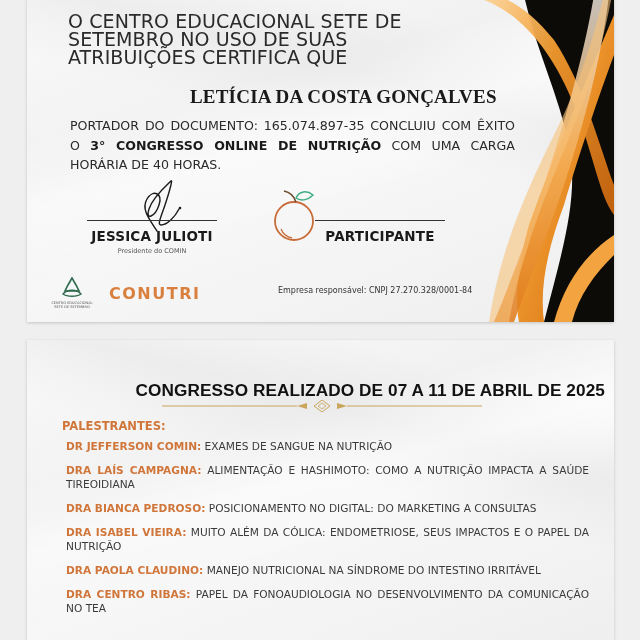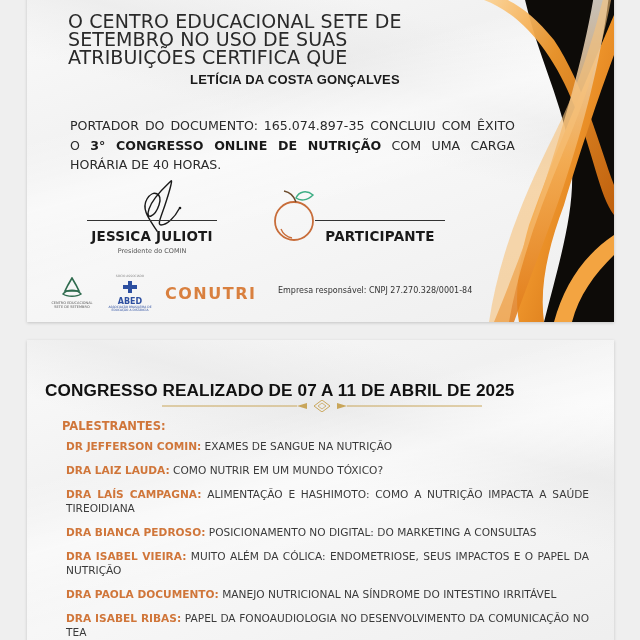--- a/index.html
+++ b/index.html
@@ -27,23 +27,23 @@
       linear-gradient(15deg, transparent 55%, rgba(230,230,230,0.6) 70%, transparent 85%);
   }
 
   .swoosh { position:absolute; right:0; top:0; width:130px; height:327px; }
 
   .intro {
     position:absolute; left:41px; top:17px; width:400px;
     font-size:19px; line-height:18px; color:#2a2a2a; letter-spacing:0.1px;
   }
   .name {
-    position:absolute; left:163px; top:77px;
-    font-family:Liberation Sans, sans-serif; font-weight:bold;
-    font-size:13px; color:#1a1a1a; letter-spacing:0.2px;
+    position:absolute; left:163px; top:91px;
+    font-family:Liberation Serif, serif; font-weight:bold;
+    font-size:19px; color:#1a1a1a; letter-spacing:0.2px;
   }
   .body-text {
     position:absolute; left:43px; top:121px; width:445px;
     font-size:12.6px; line-height:19.5px; color:#2a2a2a; text-align:justify;
   }
   .body-text b { font-weight:bold; color:#1a1a1a; }
 
   .sig-block { position:absolute; text-align:center; }
   .sig-left { left:60px; top:190px; width:130px; }
   .sig-right { left:288px; top:190px; width:130px; }
@@ -69,21 +69,21 @@
   .logo-abed .txt { font-size:3px; color:#2d4fa0; line-height:3.5px; }
   .logo-conutri {
     font-family:"DejaVu Sans", sans-serif; font-size:16px; font-weight:bold;
     color:#d9803f; letter-spacing:1.5px; margin-left:2px;
   }
   .cnpj { position:absolute; left:251px; top:291px; font-size:8px; color:#333;text-align:center; }
 
   .congress-title {
     position:absolute; left:18px; top:40px; width:560px;
     font-family:"Liberation Sans", sans-serif; font-weight:bold;
-    font-size:17.2px; color:#111; letter-spacing:0.1px;
+    font-size:17.2px; color:#111; letter-spacing:0.1px;text-align:right;
   }
   .divider { position:absolute; left:135px; top:60px; width:320px; height:12px; }
   .speakers-head {
     position:absolute; left:35px; top:79px;
     font-weight:bold; font-size:11.5px; color:#d0763a;
   }
   .speakers {
     position:absolute; left:39px; top:99px; width:523px;
   }
   .speaker {
@@ -149,28 +149,20 @@
   </div>
 
   <div class="logos">
     <div class="logo-cess">
       <svg width="22" height="20" viewBox="0 0 22 20">
         <path d="M11 1 L7 8 L4 14 L18 14 L15 8 Z" fill="none" stroke="#2f6b4e" stroke-width="1.6"></path>
         <path d="M2 17 C6 12 16 12 20 17 C16 20 6 20 2 17 Z" fill="none" stroke="#2f6b4e" stroke-width="1.4"></path>
       </svg>
       <div class="txt">CENTRO EDUCACIONAL SETE DE SETEMBRO</div>
     </div>
-    <div class="logo-abed">
-      <div class="txt-top">SÓCIO ASSOCIADO</div>
-      <svg width="14" height="12" viewBox="0 0 14 12">
-        <path d="M5 0 H9 V4 H14 V8 H9 V12 H5 V8 H0 V4 H5 Z" fill="#2d4fa0"></path>
-      </svg>
-      <div class="abed">ABED</div>
-      <div class="txt">ASSOCIAÇÃO BRASILEIRA DE EDUCAÇÃO A DISTÂNCIA</div>
-    </div>
     <div class="logo-conutri">CONUTRI</div>
   </div>
 
   <div class="cnpj">Empresa responsável: CNPJ 27.270.328/0001-84</div>
 </div>
 
 <div class="card card2">
   <div class="wave-sheen"></div>
 
   <div class="congress-title">CONGRESSO REALIZADO DE 07 A 11 DE ABRIL DE 2025</div>
@@ -181,20 +173,19 @@
     <path d="M135 6 L145 3 L145 9 Z" fill="#c9a65a"></path>
     <path d="M185 6 L175 3 L175 9 Z" fill="#c9a65a"></path>
     <path d="M160 0 L168 6 L160 12 L152 6 Z" fill="none" stroke="#c9a65a" stroke-width="1"></path>
     <path d="M160 3 L164 6 L160 9 L156 6 Z" fill="none" stroke="#c9a65a" stroke-width="0.8"></path>
   </svg>
 
   <div class="speakers-head">PALESTRANTES:</div>
 
   <div class="speakers">
     <div class="speaker"><span class="who">DR JEFFERSON COMIN:</span><span> EXAMES DE SANGUE NA NUTRIÇÃO</span></div>
-    <div class="speaker"><span class="who">DRA LAIZ LAUDA:</span><span> COMO NUTRIR EM UM MUNDO TÓXICO?</span></div>
     <div class="speaker"><span class="who">DRA LAÍS CAMPAGNA:</span><span> ALIMENTAÇÃO E HASHIMOTO: COMO A NUTRIÇÃO IMPACTA A SAÚDE TIREOIDIANA</span></div>
     <div class="speaker"><span class="who">DRA BIANCA PEDROSO:</span><span> POSICIONAMENTO NO DIGITAL: DO MARKETING A CONSULTAS</span></div>
     <div class="speaker"><span class="who">DRA ISABEL VIEIRA:</span><span> MUITO ALÉM DA CÓLICA: ENDOMETRIOSE, SEUS IMPACTOS E O PAPEL DA NUTRIÇÃO</span></div>
-    <div class="speaker"><span class="who">DRA PAOLA DOCUMENTO:</span><span> MANEJO NUTRICIONAL NA SÍNDROME DO INTESTINO IRRITÁVEL</span></div>
-    <div class="speaker"><span class="who">DRA ISABEL RIBAS:</span><span> PAPEL DA FONOAUDIOLOGIA NO DESENVOLVIMENTO DA COMUNICAÇÃO NO TEA</span></div>
+    <div class="speaker"><span class="who">DRA PAOLA CLAUDINO:</span><span> MANEJO NUTRICIONAL NA SÍNDROME DO INTESTINO IRRITÁVEL</span></div>
+    <div class="speaker"><span class="who">DRA CENTRO RIBAS:</span><span> PAPEL DA FONOAUDIOLOGIA NO DESENVOLVIMENTO DA COMUNICAÇÃO NO TEA</span></div>
   </div>
 </div>
 
 </body></html>

